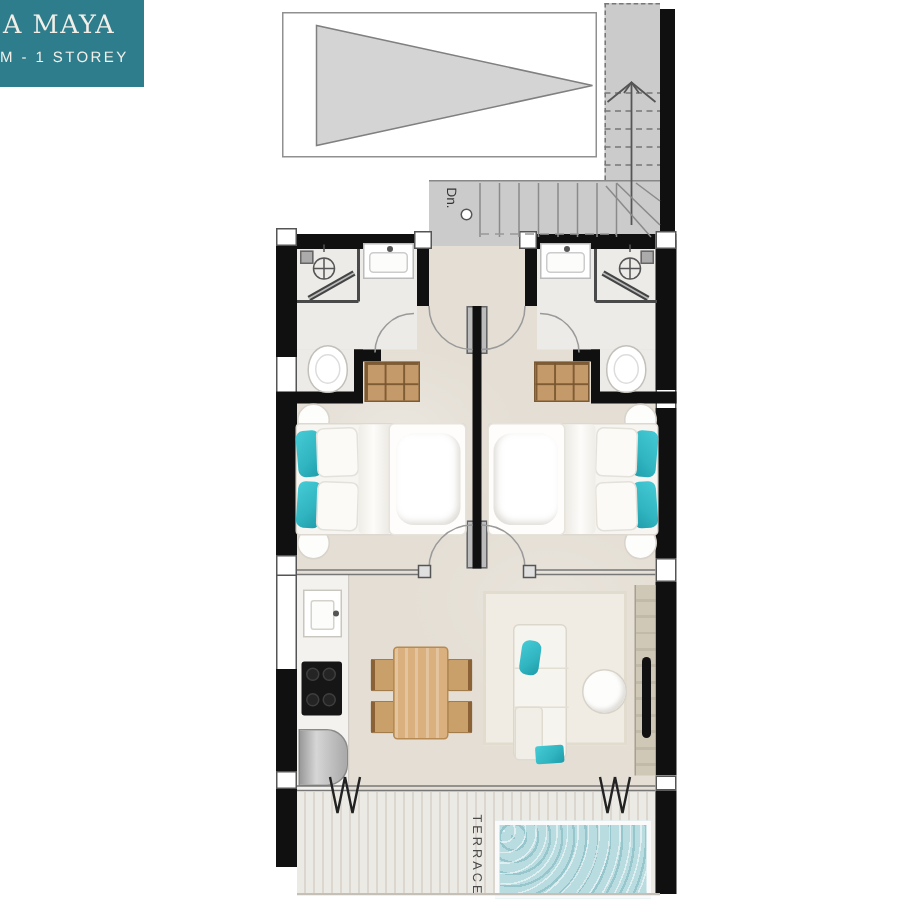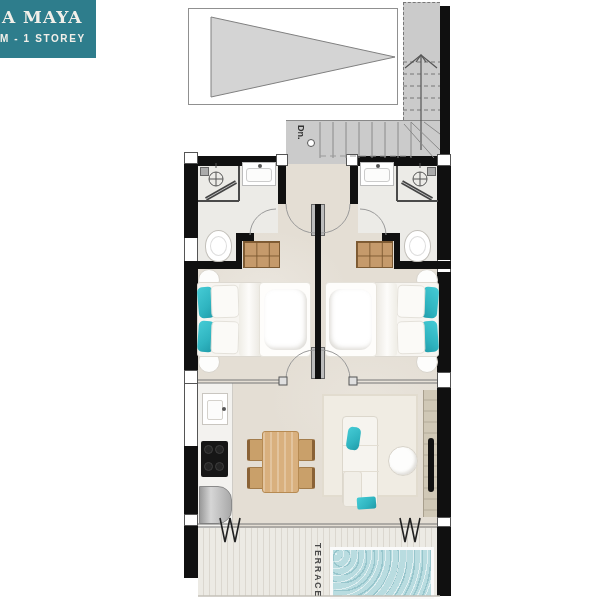--- a/index.html
+++ b/index.html
@@ -1,17 +1,17 @@
 <!DOCTYPE html>
 <html style="--label_teal: #2E7D8C; --label_text: #F2EFE9; --wall: #101010; --stair_gray: #CBCBCB; --roof_triangle: #D4D4D4; --floor_beige: #E4DED4; --bath_floor: #ECEBE7; --accent_teal: #3BC4CE; --wood_dining: #D9B07E; --wood_closet: #C59A6B; --pool_water: #B9DCE0; --deck_light: #ECEAE4; --deck_stripe: #DBD7CF; --sofa_cream: #F6F4EF; --line_gray: #8A8A8A;"><head>
 <meta charset="utf-8">
 <style>
   html,body{margin:0;padding:0;background:#fff;}
   #stage{position:relative;width:588px;height:600px;background:#ffffff;overflow:hidden;
-         font-family:"Liberation Sans",sans-serif;font-weight:bold;}
+         font-family:"Liberation Sans",sans-serif;}
   .abs{position:absolute;box-sizing:border-box;}
   .wall{background:var(--wall,#101010);}
   .post{background:#ffffff;border:1px solid #555;}
   .cap{background:#bcbcbc;border:1px solid #666;}
   .winv{background:#ffffff;border-left:1px solid #555;border-right:1px solid #555;}
   .gray{background:var(--stair_gray,#cbcbcb);}
   .bathfloor{background:var(--bath_floor,#ecebe7);}
   .teal{background:linear-gradient(135deg,#46ccd6,#2fb4c0 60%,#1f9aa8);}
   #label-box{left:0;top:0;width:96px;height:58px;background:var(--label_teal,#2e7d8c);overflow:hidden;}
   #label-line1{position:absolute;left:2px;top:7px;font-family:"DejaVu Serif",serif;font-size:17px;

